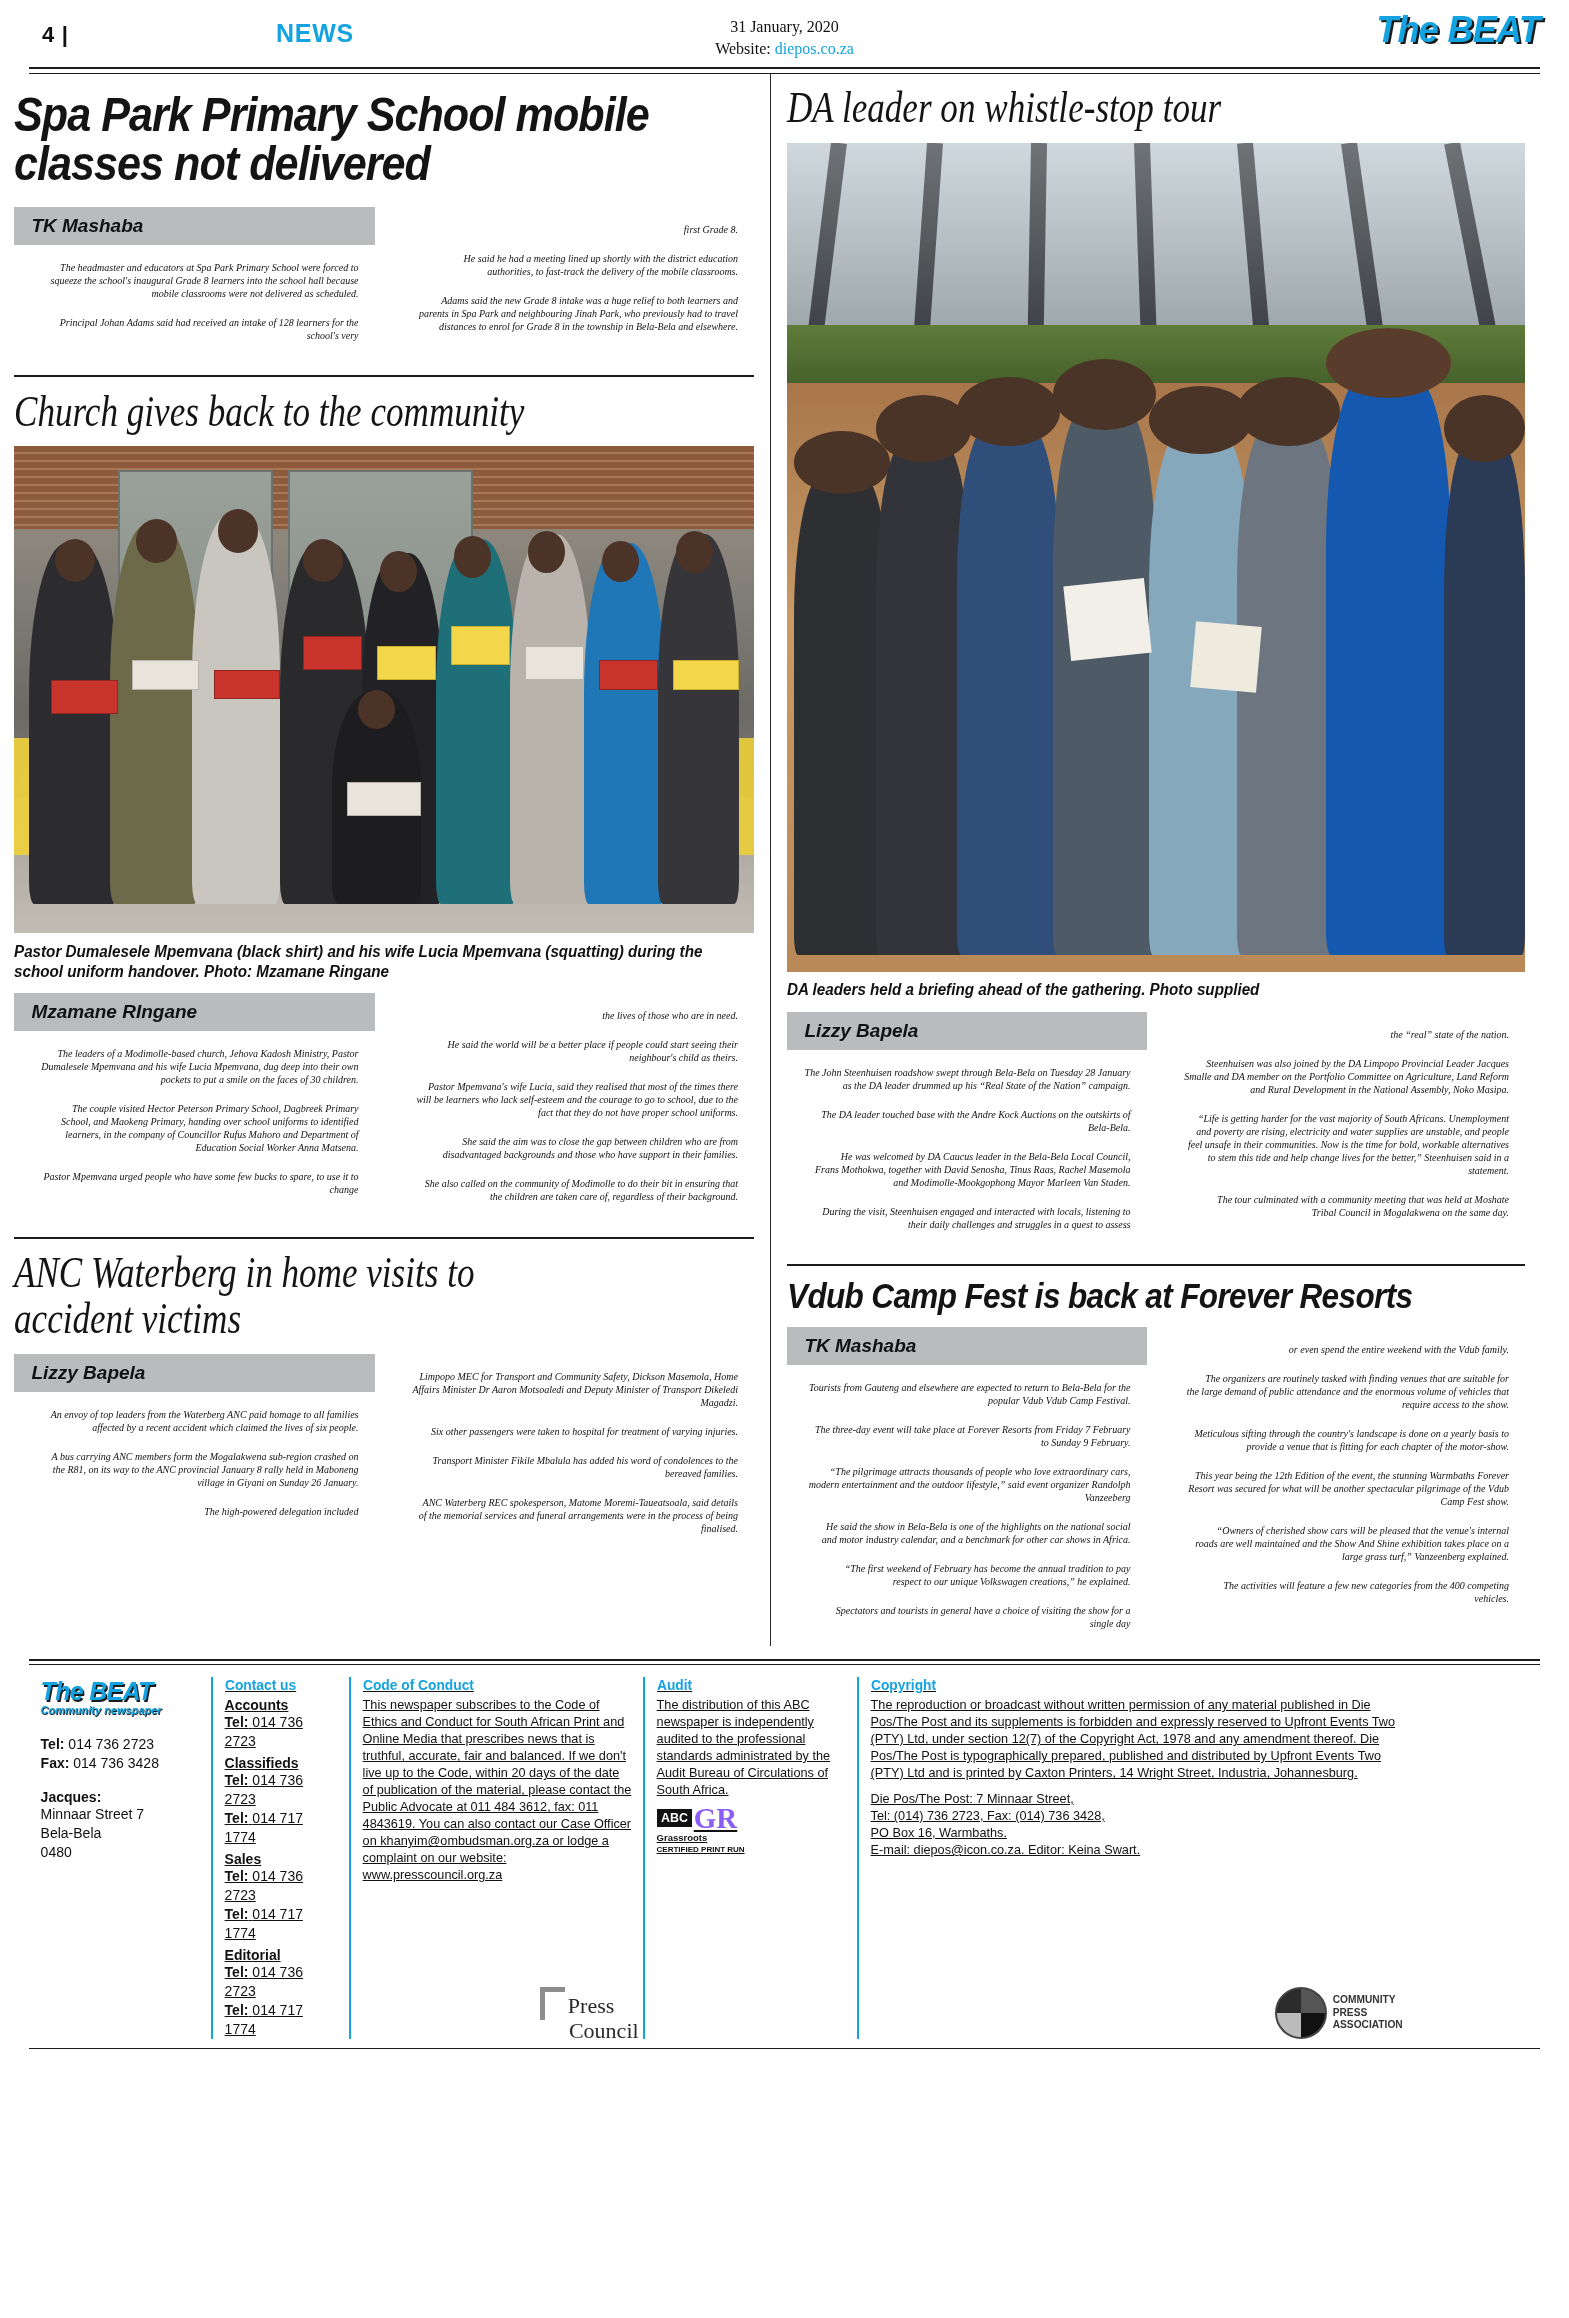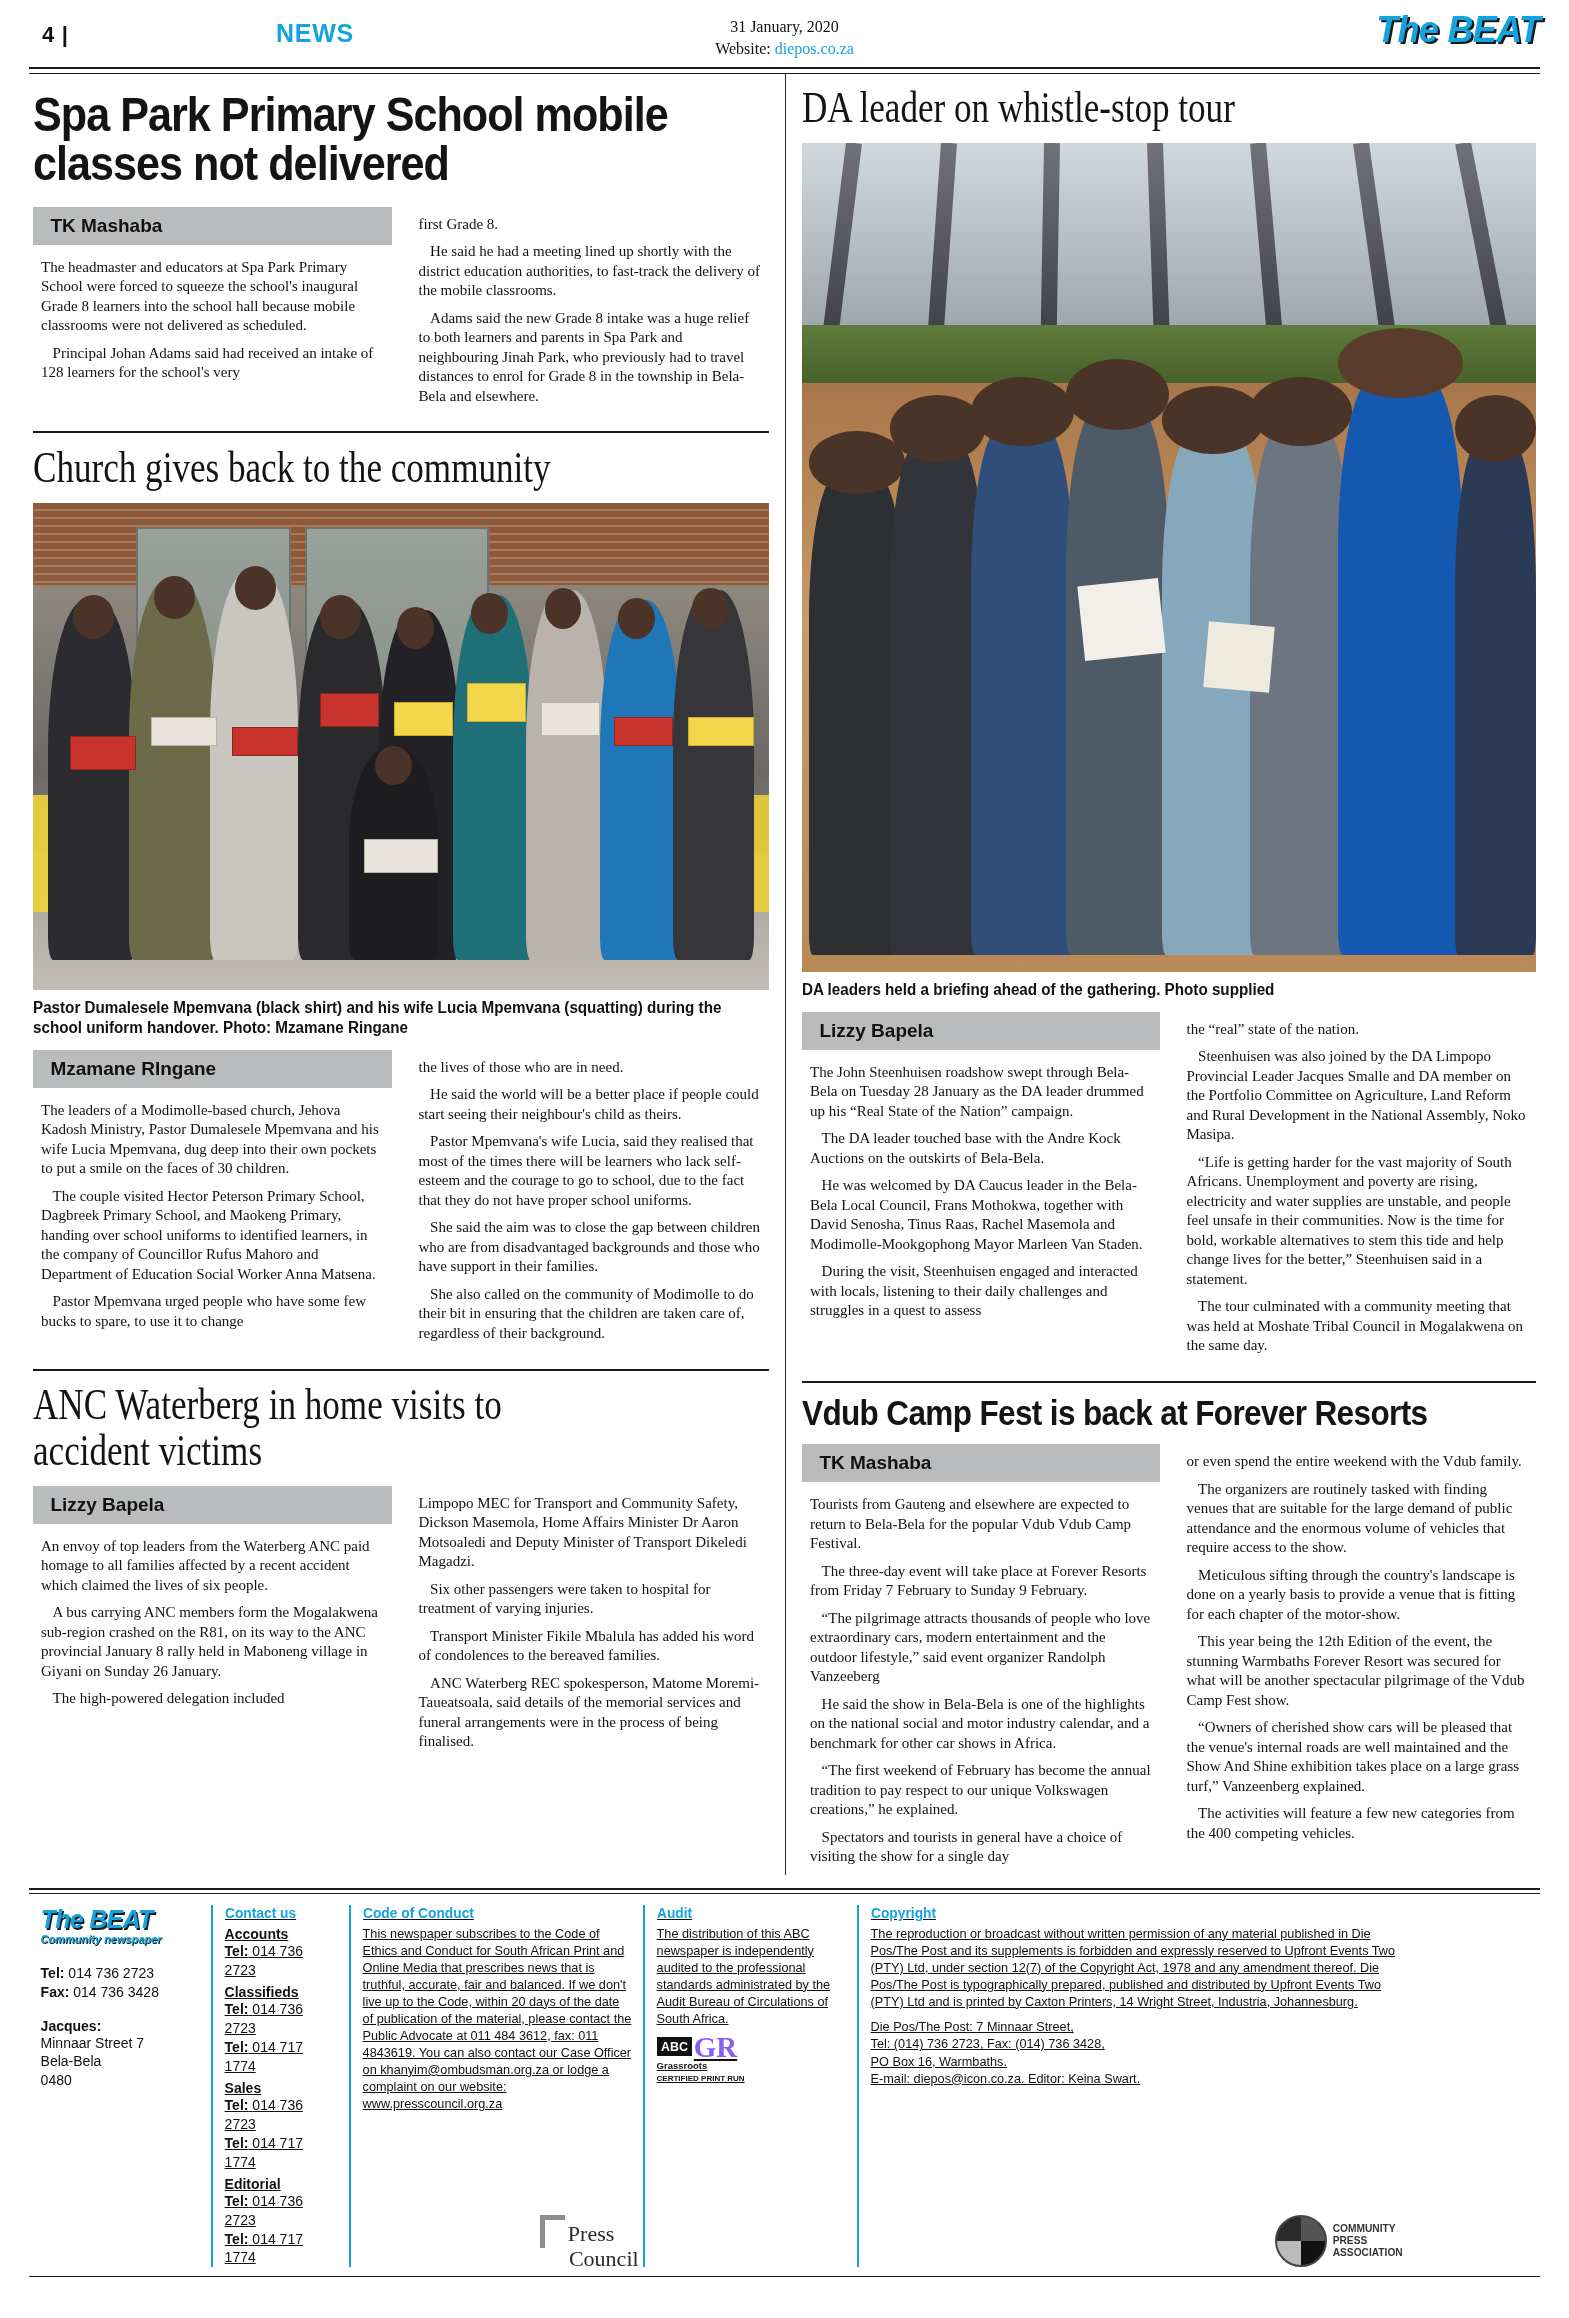--- a/index.html
+++ b/index.html
@@ -45,21 +45,22 @@
     font-size:36px; color:#14a3e0;
     letter-spacing:-0.7px;
     text-shadow:2.2px 2.2px 0 #1b1b1b;
   }
   .rule-thick { border-top:2.9px solid #1b1b1b; margin:0 29px; }
   .rule-thin  { border-top:1.5px solid #1b1b1b; margin:0 29px; }
 
   
   .page {
     position:relative;
-    padding:0 33px;
+    padding:0 14px;
+    font-style:italic;
   }
   .cols {
     display:flex;
     gap:0;
   }
   .colL { width:756px; padding-right:16px; }
   .colR { width:755px; padding-left:16px; border-left:1.5px solid #2b2b2b; }
 
   
   h1.hl-sans {
@@ -108,25 +109,25 @@
     margin-bottom:13px;
   }
 
   
   .body2 {
     display:flex;
     gap:19px;
   }
   .bodycol { flex:1 1 0; min-width:0; }
   .bodycol p, .bodytext p {
-    margin:8px;
+    margin:16px;
     font-family:"Liberation Serif", serif;
-    font-size:15px;
+    font-size:10px;
     line-height:1.30;
-    text-align:left;
+    text-align:right;
     hyphens:none;
   }
   .bodycol p + p, .bodytext p + p { text-indent:11.6px; }
 
   
   .photo {
     width:100%;
     position:relative;
     overflow:hidden;
     background:#8e8madd;

